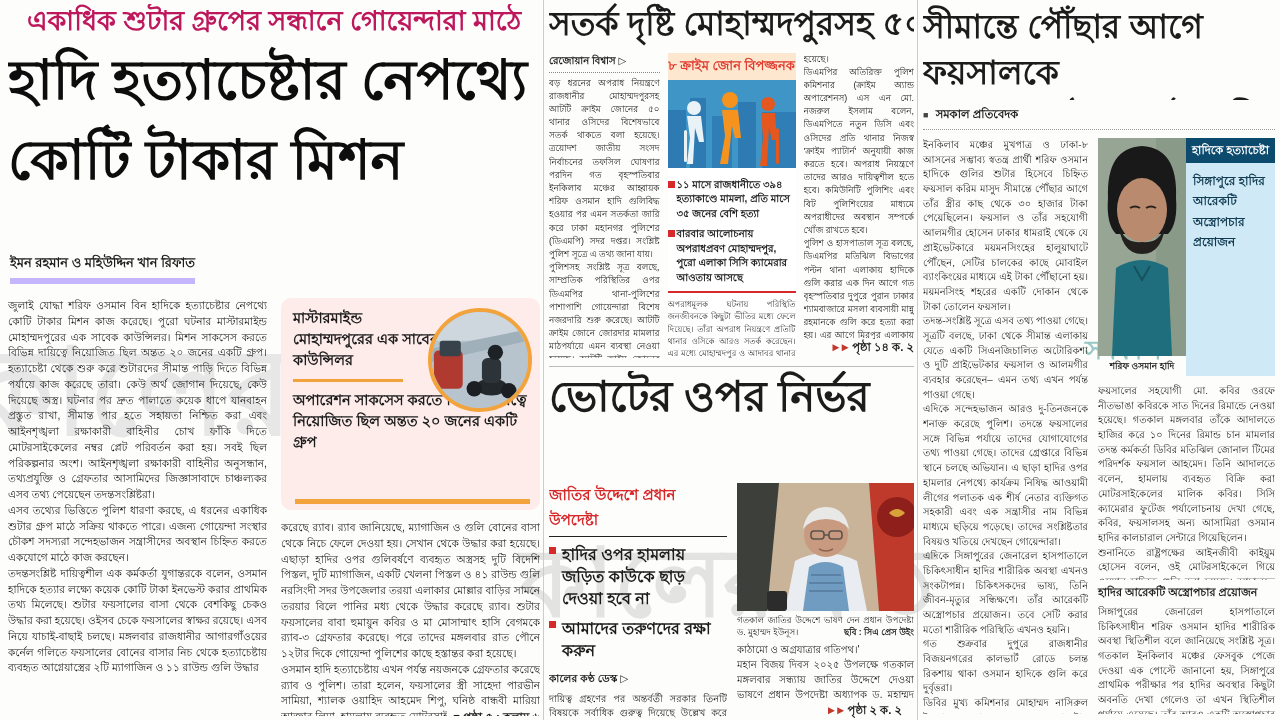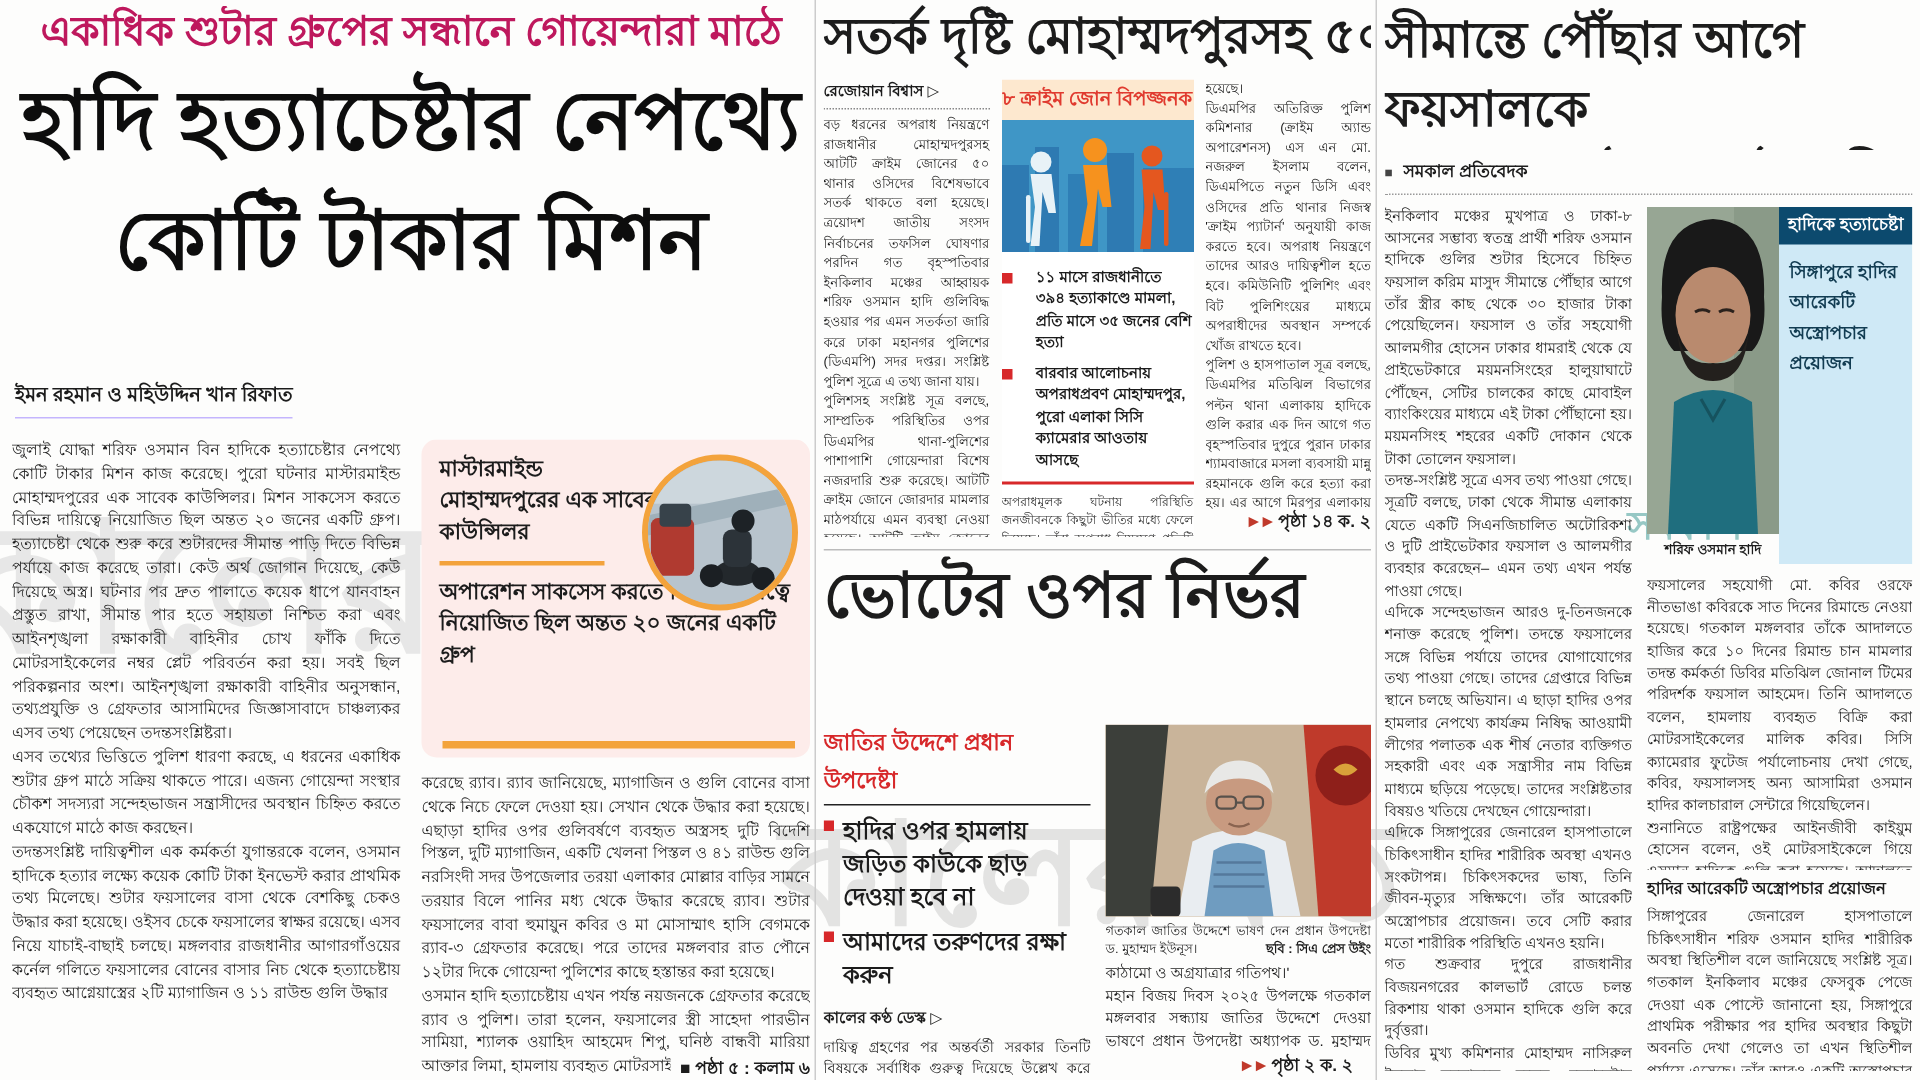--- a/index.html
+++ b/index.html
@@ -13,22 +13,22 @@
   .jump .arrows{color:#c0392b;letter-spacing:-2px;}
   
   .wm{position:absolute;font-weight:800;color:#8a8a8a;opacity:.18;pointer-events:none;white-space:nowrap;}
   .wm1{left:-30px;top:300px;font-size:120px;}
   .wm2{left:520px;top:510px;font-size:95px;opacity:.22;}
   .wm3{left:1085px;top:330px;font-size:26px;color:#1d8a84;opacity:.45;}
 
   
   .left-block{position:absolute;left:8px;top:4px;width:532px;height:712px;overflow:hidden;}
   .lb-kicker{font-size:27px;font-weight:800;text-align:center;line-height:1.3;white-space:nowrap;overflow:hidden;}
-  .lb-headline{font-size:55px;font-weight:800;color:#0d0d0d;text-align:center;line-height:1.45;margin-top:2px;overflow:hidden;height:196px;}
-  .lb-byline{margin:16px 0 0 2px;border-bottom:1px solid #c4b5fd;display:inline-block;padding-bottom:4px;font-size:13px;}
+  .lb-headline{font-size:55px;font-weight:800;color:#0d0d0d;line-height:1.45;margin-top:2px;overflow:hidden;height:196px;}
+  .lb-byline{margin:16px 0 0 2px;border-bottom:6px solid #c4b5fd;display:inline-block;padding-bottom:4px;font-size:13px;}
   .lb-cols{display:flex;gap:14px;margin-top:14px;height:430px;overflow:hidden;}
   .lb-col{width:259px;position:relative;}
   .inset{background:#fdecea;border-radius:10px;padding:10px 12px;position:relative;height:192px;margin-bottom:10px;overflow:hidden;}
   .inset-t{font-weight:bold;font-size:14.5px;line-height:1.45;width:150px;}
   .inset-sep{width:110px;height:3px;background:#f3a33c;margin:8px 0;}
   .inset-t2{font-weight:bold;font-size:14.5px;line-height:1.45;width:100%;}
   .inset-bar{position:absolute;left:14px;right:10px;bottom:6px;height:5px;background:#f3a33c;}
   .cctv{position:absolute;right:8px;top:10px;width:96px;height:96px;border-radius:50%;border:4px solid #f3a33c;overflow:hidden;background:#b8c4cd;}
   .lb-jump{position:absolute;right:0;bottom:0;background:#fdfdfc;padding-left:6px;}
 
@@ -37,21 +37,21 @@
   .mt-headline{font-size:33px;font-weight:800;white-space:nowrap;overflow:hidden;line-height:1.35;}
   .mt-row{display:flex;gap:8px;margin-top:6px;height:305px;overflow:hidden;}
   .mt-c1{width:112px;}
   .mt-c2{width:128px;}
   .mt-c3{width:112px;position:relative;}
   .mt-byline{font-size:10px;font-weight:bold;border-bottom:1px dotted #888;padding-bottom:2px;margin-bottom:4px;}
   .small-body{font-size:8.8px;line-height:1.5;text-align:justify;white-space:pre-line;overflow:hidden;}
   .ig{background:#fff;}
   .ig-title{background:#fde8cf;color:#e03a2f;font-weight:800;font-size:13px;text-align:center;padding:3px 0;}
   .ig-bullets{margin-top:6px;}
-  .ig-bullet{display:flex;gap:16px;font-size:10px;font-weight:bold;line-height:1.45;margin-bottom:6px;}
+  .ig-bullet{display:flex;gap:2px;font-size:10px;font-weight:bold;line-height:1.45;margin-bottom:6px;}
   .sq{width:7px;height:7px;background:#d7282a;flex:0 0 7px;margin-top:3px;}
   .ig-rule{height:2px;background:#d7282a;margin:4px 0 6px;}
   .ig-note{font-size:8.2px;line-height:1.5;text-align:justify;color:#333;overflow:hidden;height:62px;}
   .mt-jump{position:absolute;right:0;bottom:0;background:#fdfdfc;}
 
   .vote{margin-top:8px;border-top:1px solid #bbb;padding-top:4px;}
   .vote-headline{font-size:42px;font-weight:800;line-height:1.25;overflow:hidden;height:106px;}
   .vote-row{display:flex;gap:10px;margin-top:6px;height:238px;overflow:hidden;}
   .vote-c1{width:178px;}
   .vote-c2{width:177px;position:relative;}

